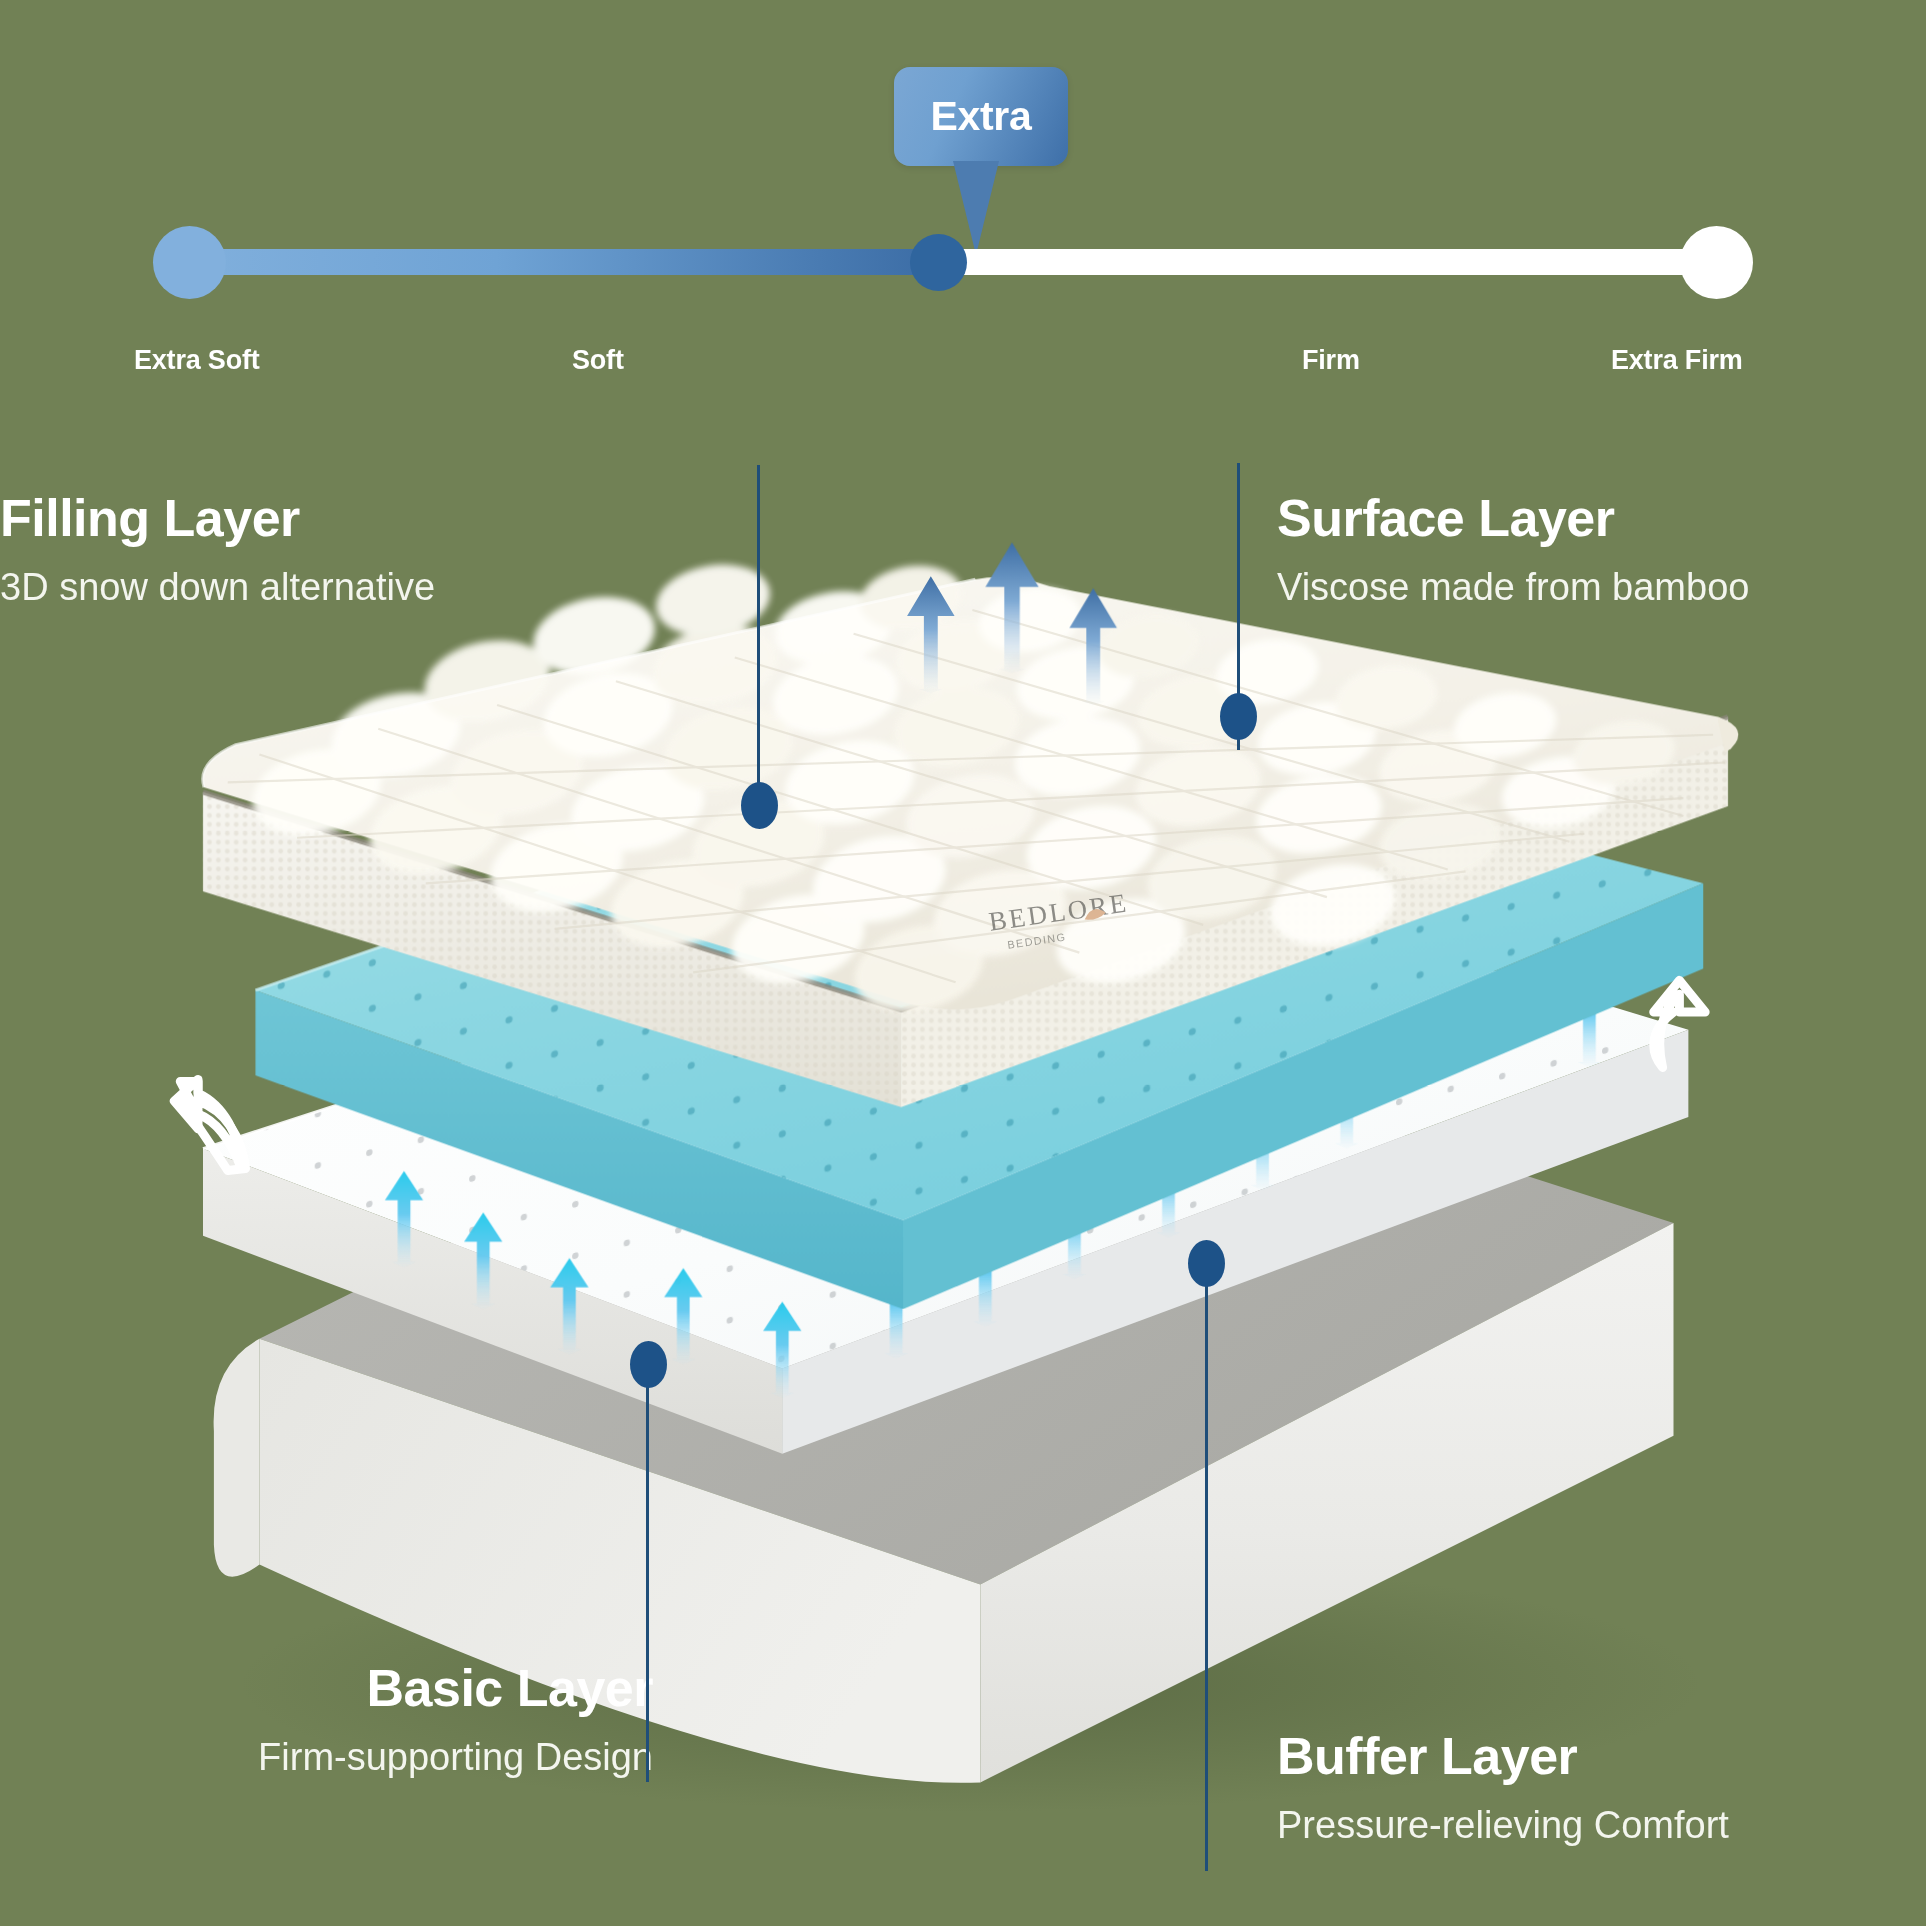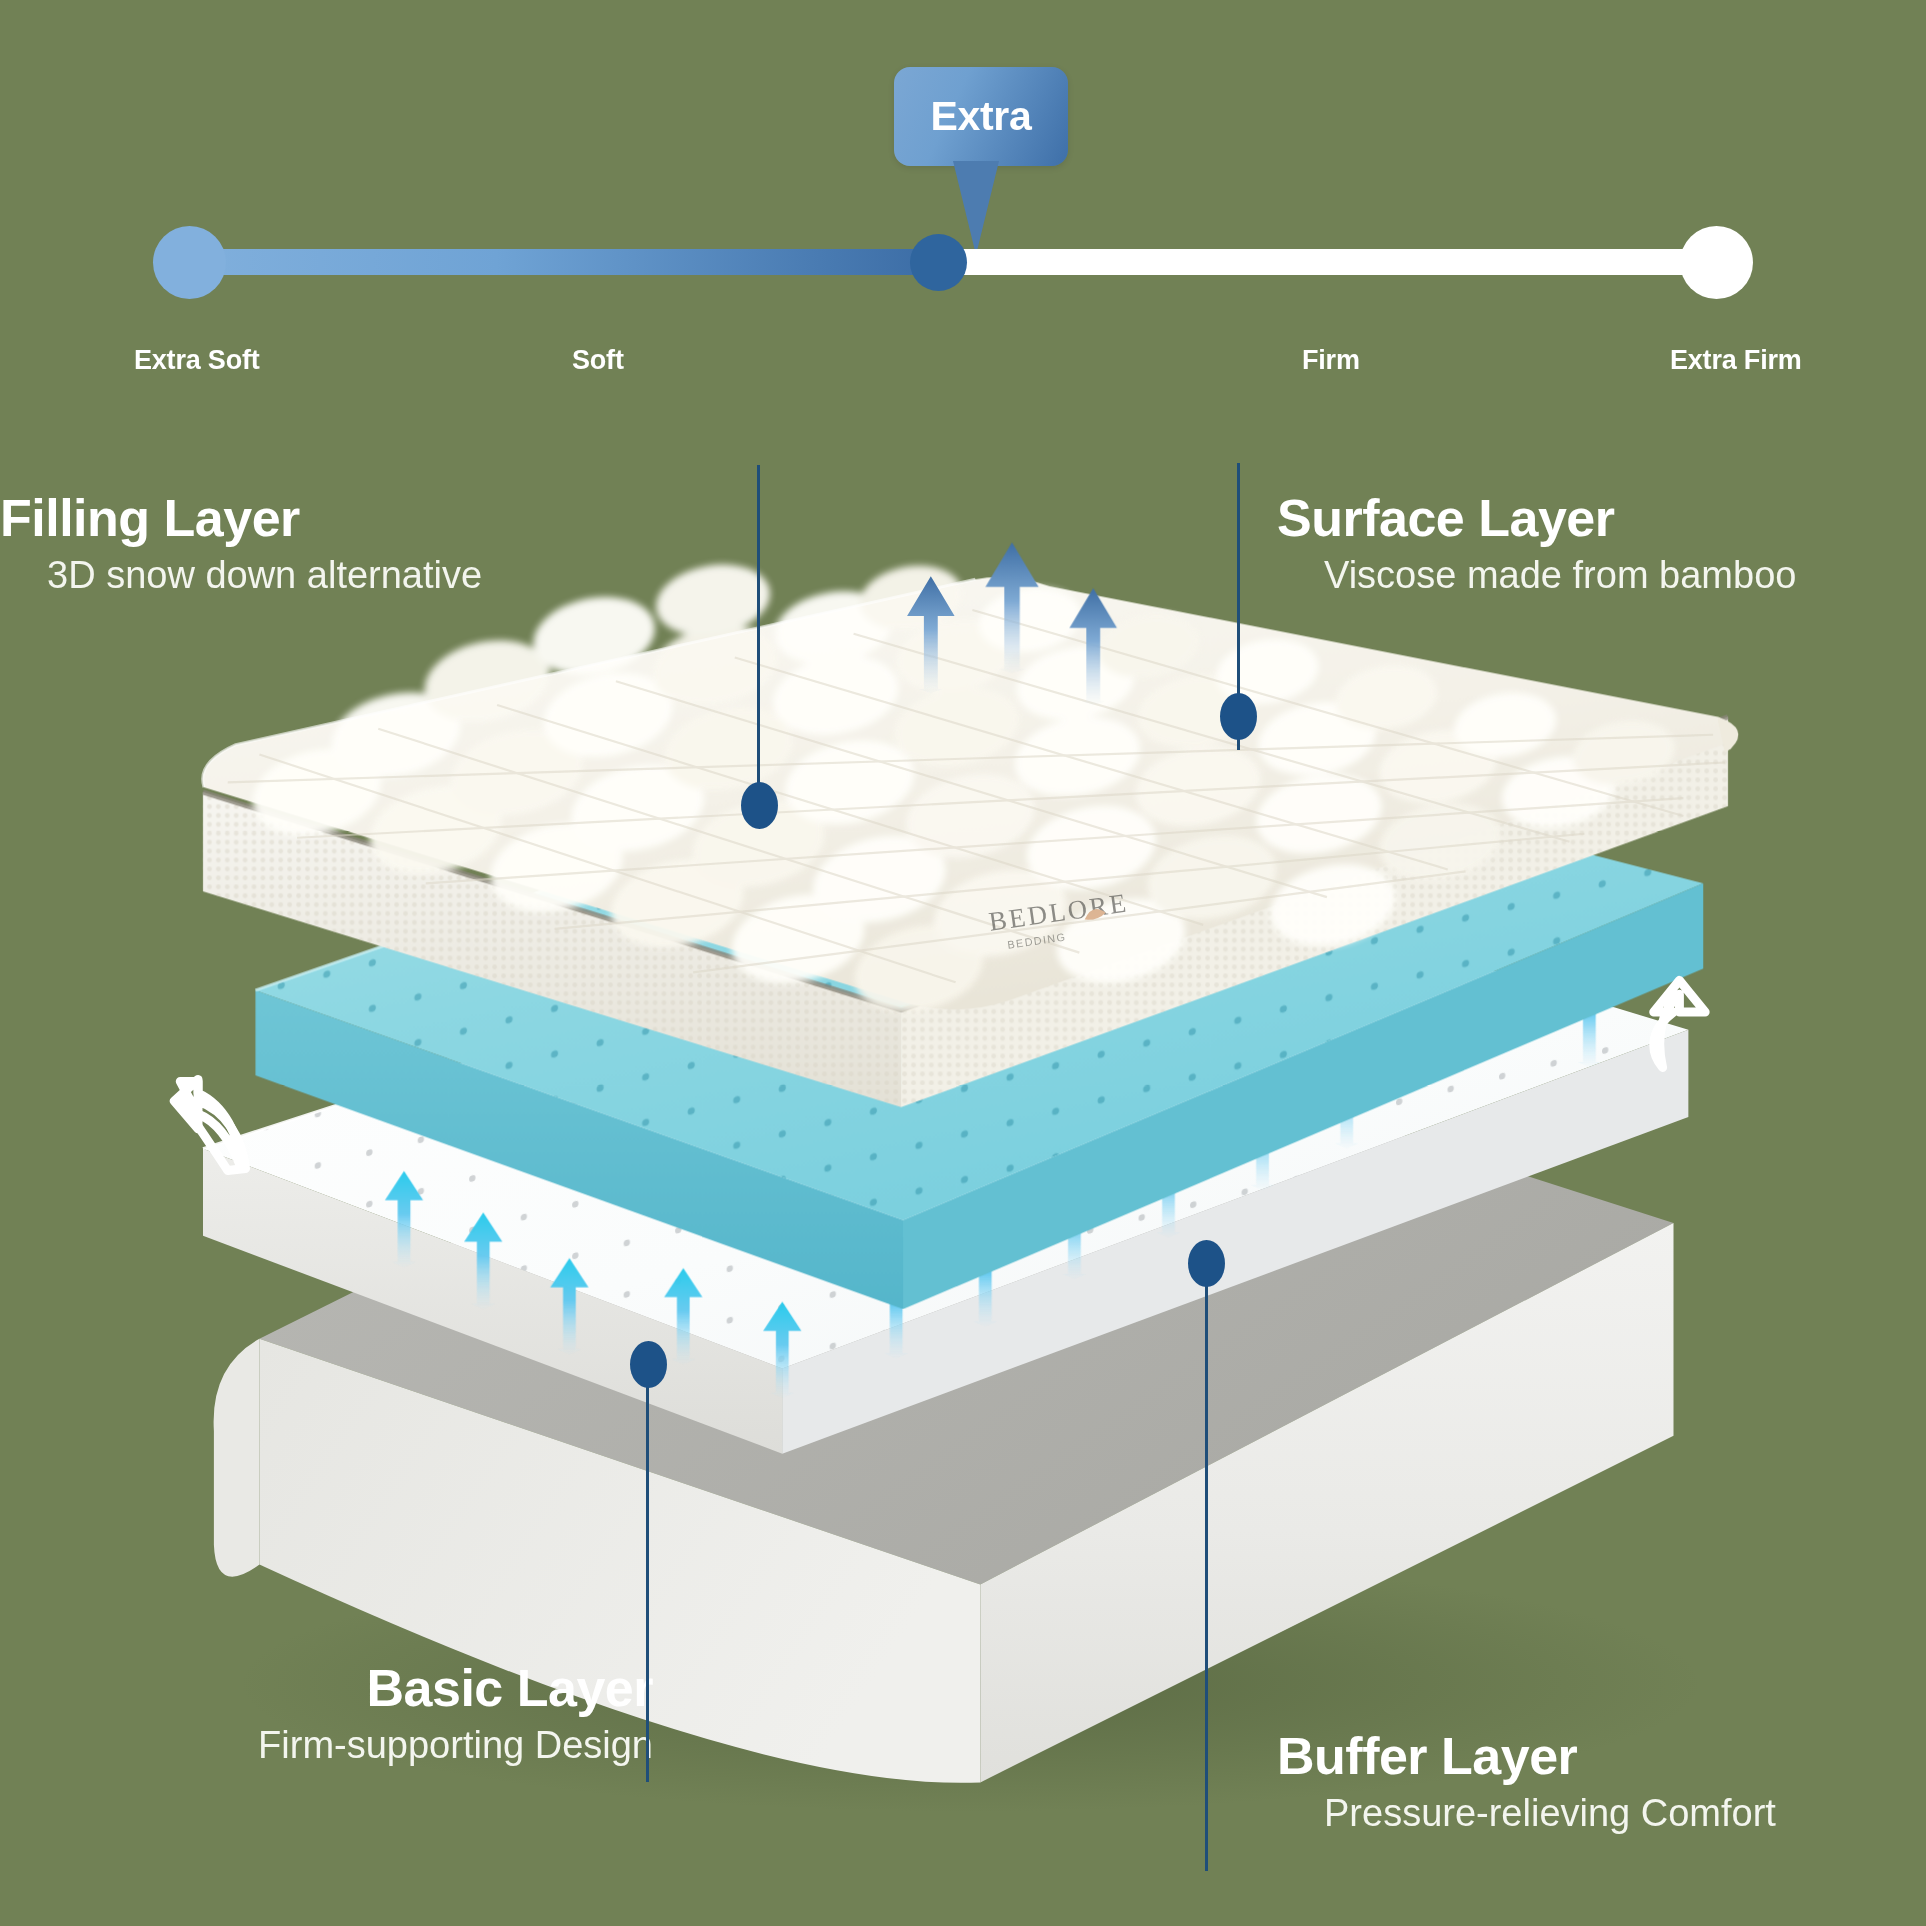--- a/index.html
+++ b/index.html
@@ -88,38 +88,37 @@
     color: #ffffff;
     font-size: 27px;
     font-weight: bold;
     letter-spacing: -0.2px;
     white-space: nowrap;
     top: 345px;
   }
   .sl-0 { left: 134px; }
   .sl-1 { left: 572px; }
   .sl-2 { left: 1302px; }
-  .sl-3 { left: 1670px; }
+  .sl-3 { left: 1611px; }
 
   
   .callout { position: absolute; white-space: nowrap; }
   .callout .title {
     color: #ffffff;
     font-size: 52px;
     font-weight: bold;
     letter-spacing: -0.5px;
     line-height: 1.08;
   }
   .callout .subtitle {
     color: #f3f5ee;
     font-size: 38px;
     font-weight: normal;
     line-height: 1.25;
-    margin-top: 6px;
-    padding-left: 47px;
+    margin-top: 18px;
   }
 
   .co-filling  { left: 0px;    top: 490px;  width: 733px; text-align: left; }
   .co-surface  { left: 1277px; top: 490px;  width: 653px; text-align: left; }
   .co-basic    { left: 0px;    top: 1660px; width: 653px; text-align: right; }
   .co-buffer   { left: 1277px; top: 1728px; width: 653px; text-align: left; }
 
   
   .leader {
     position: absolute;

